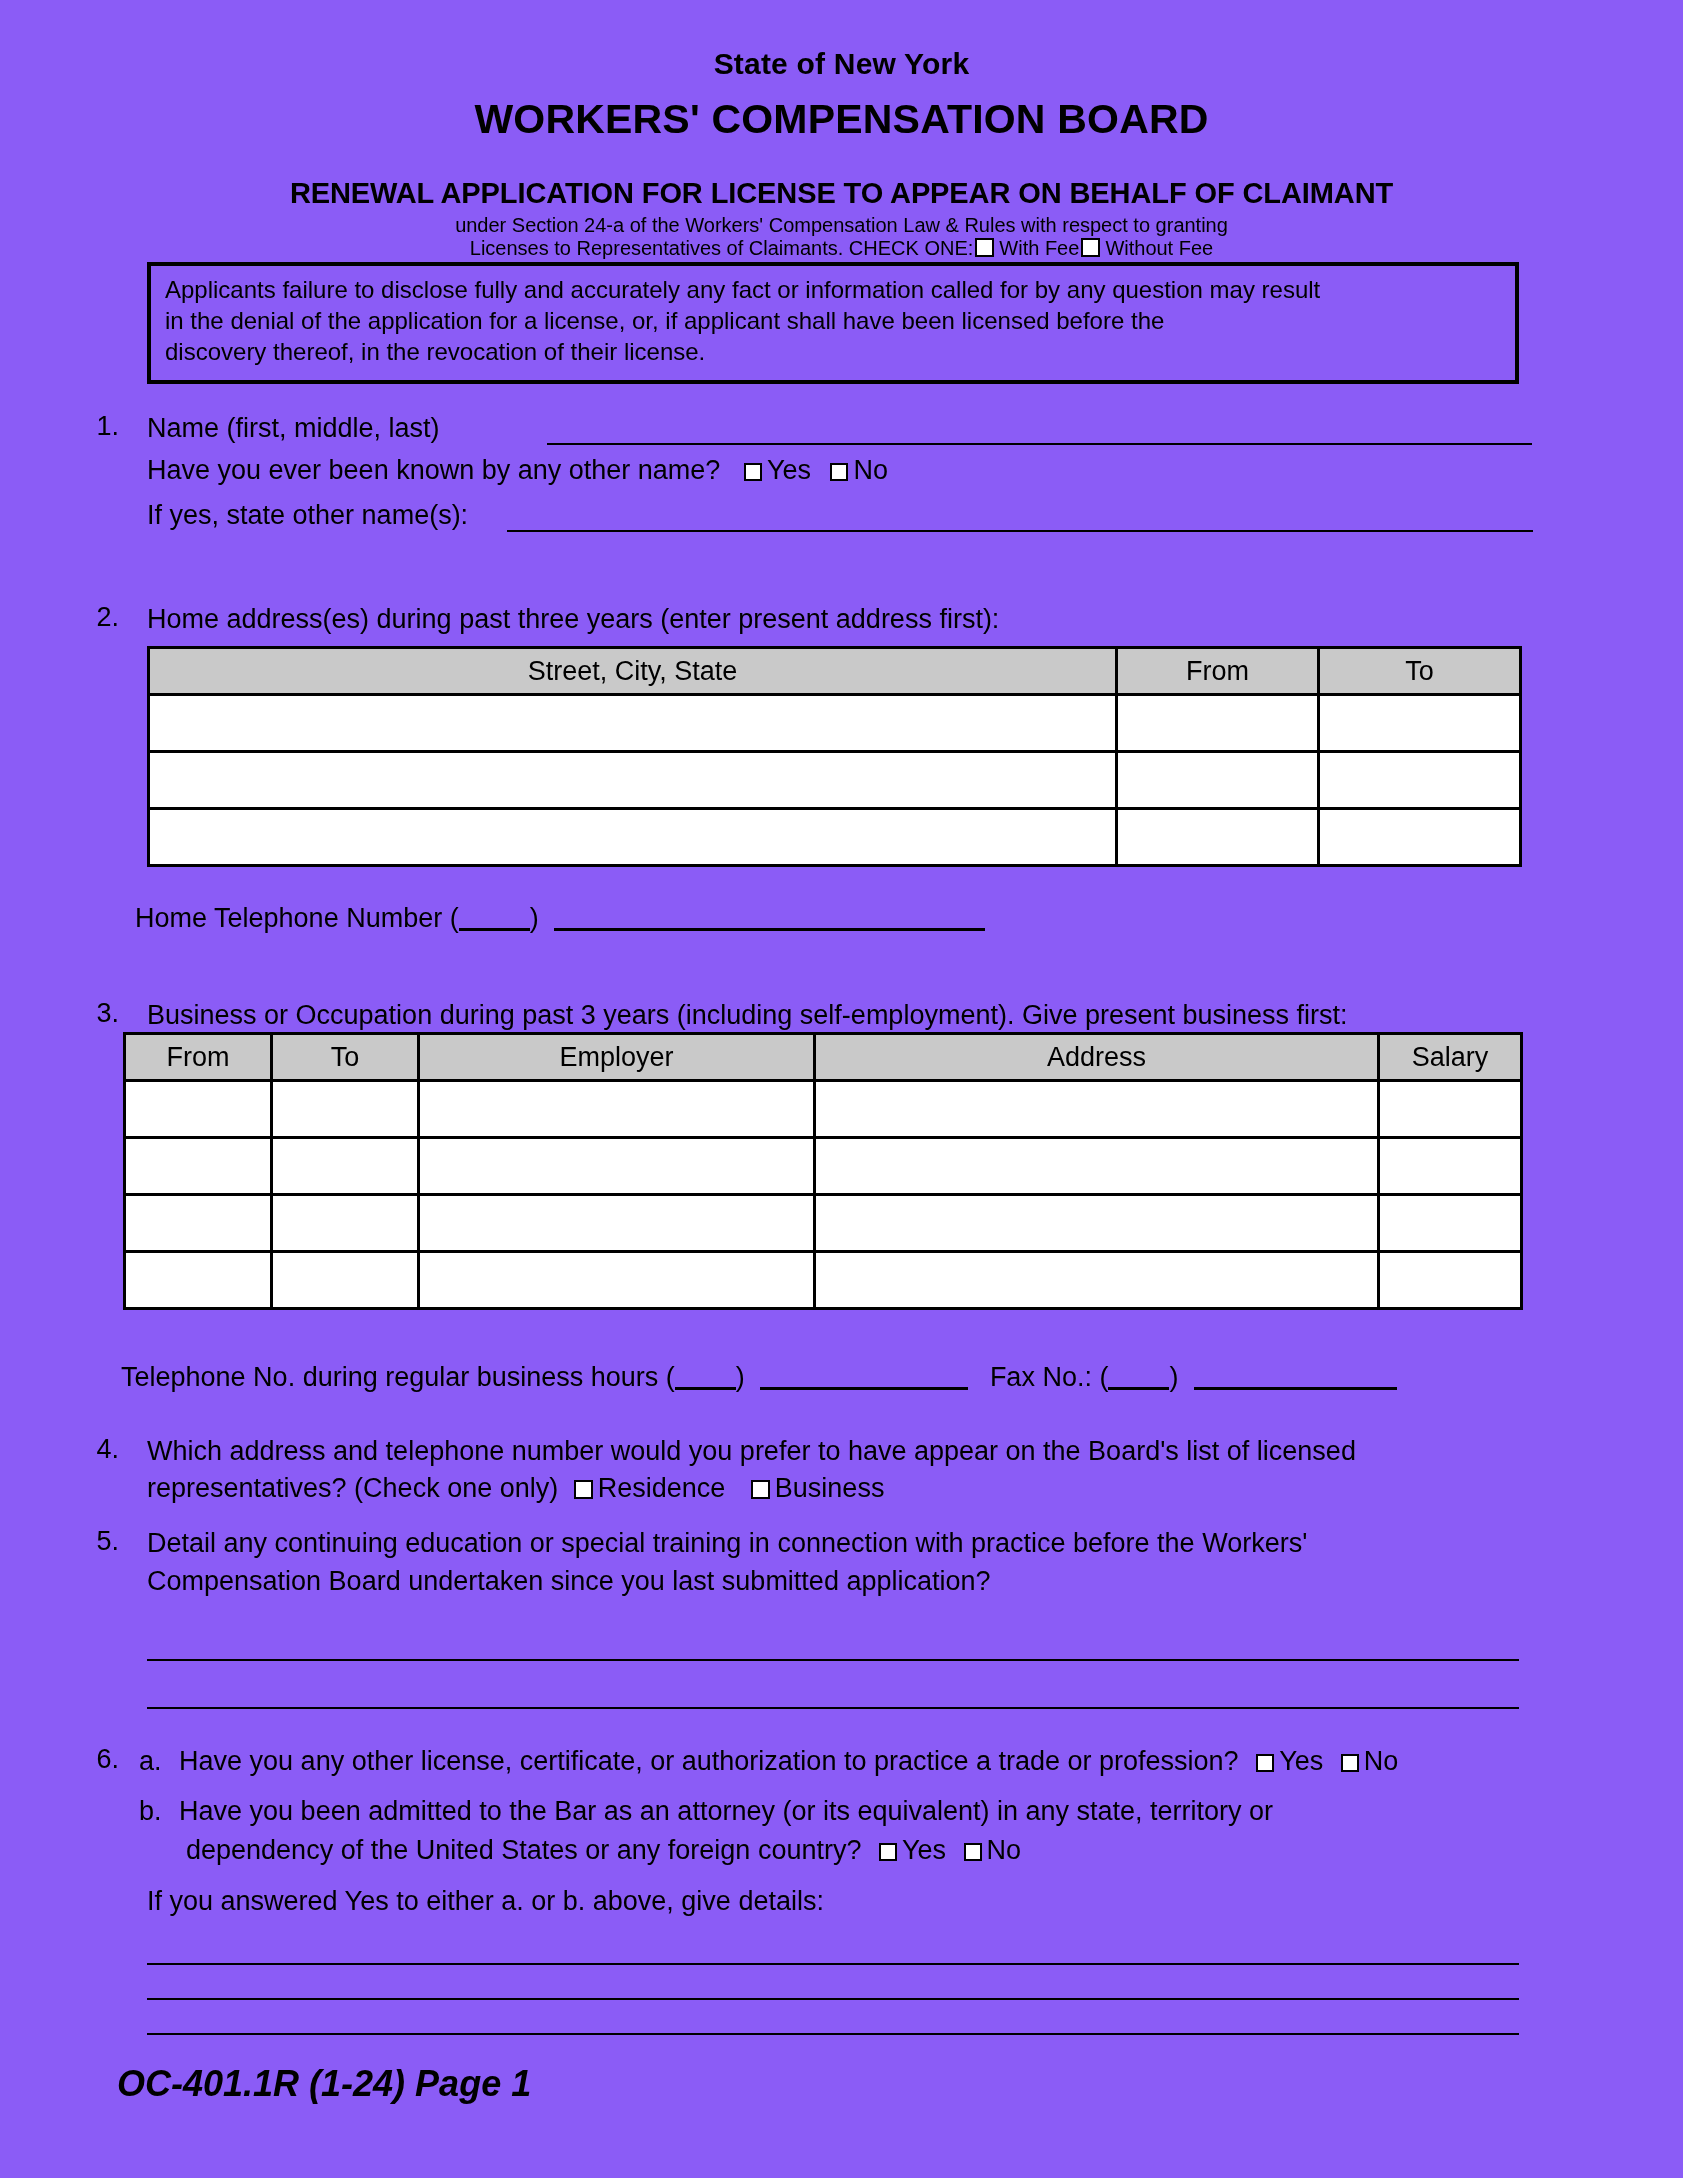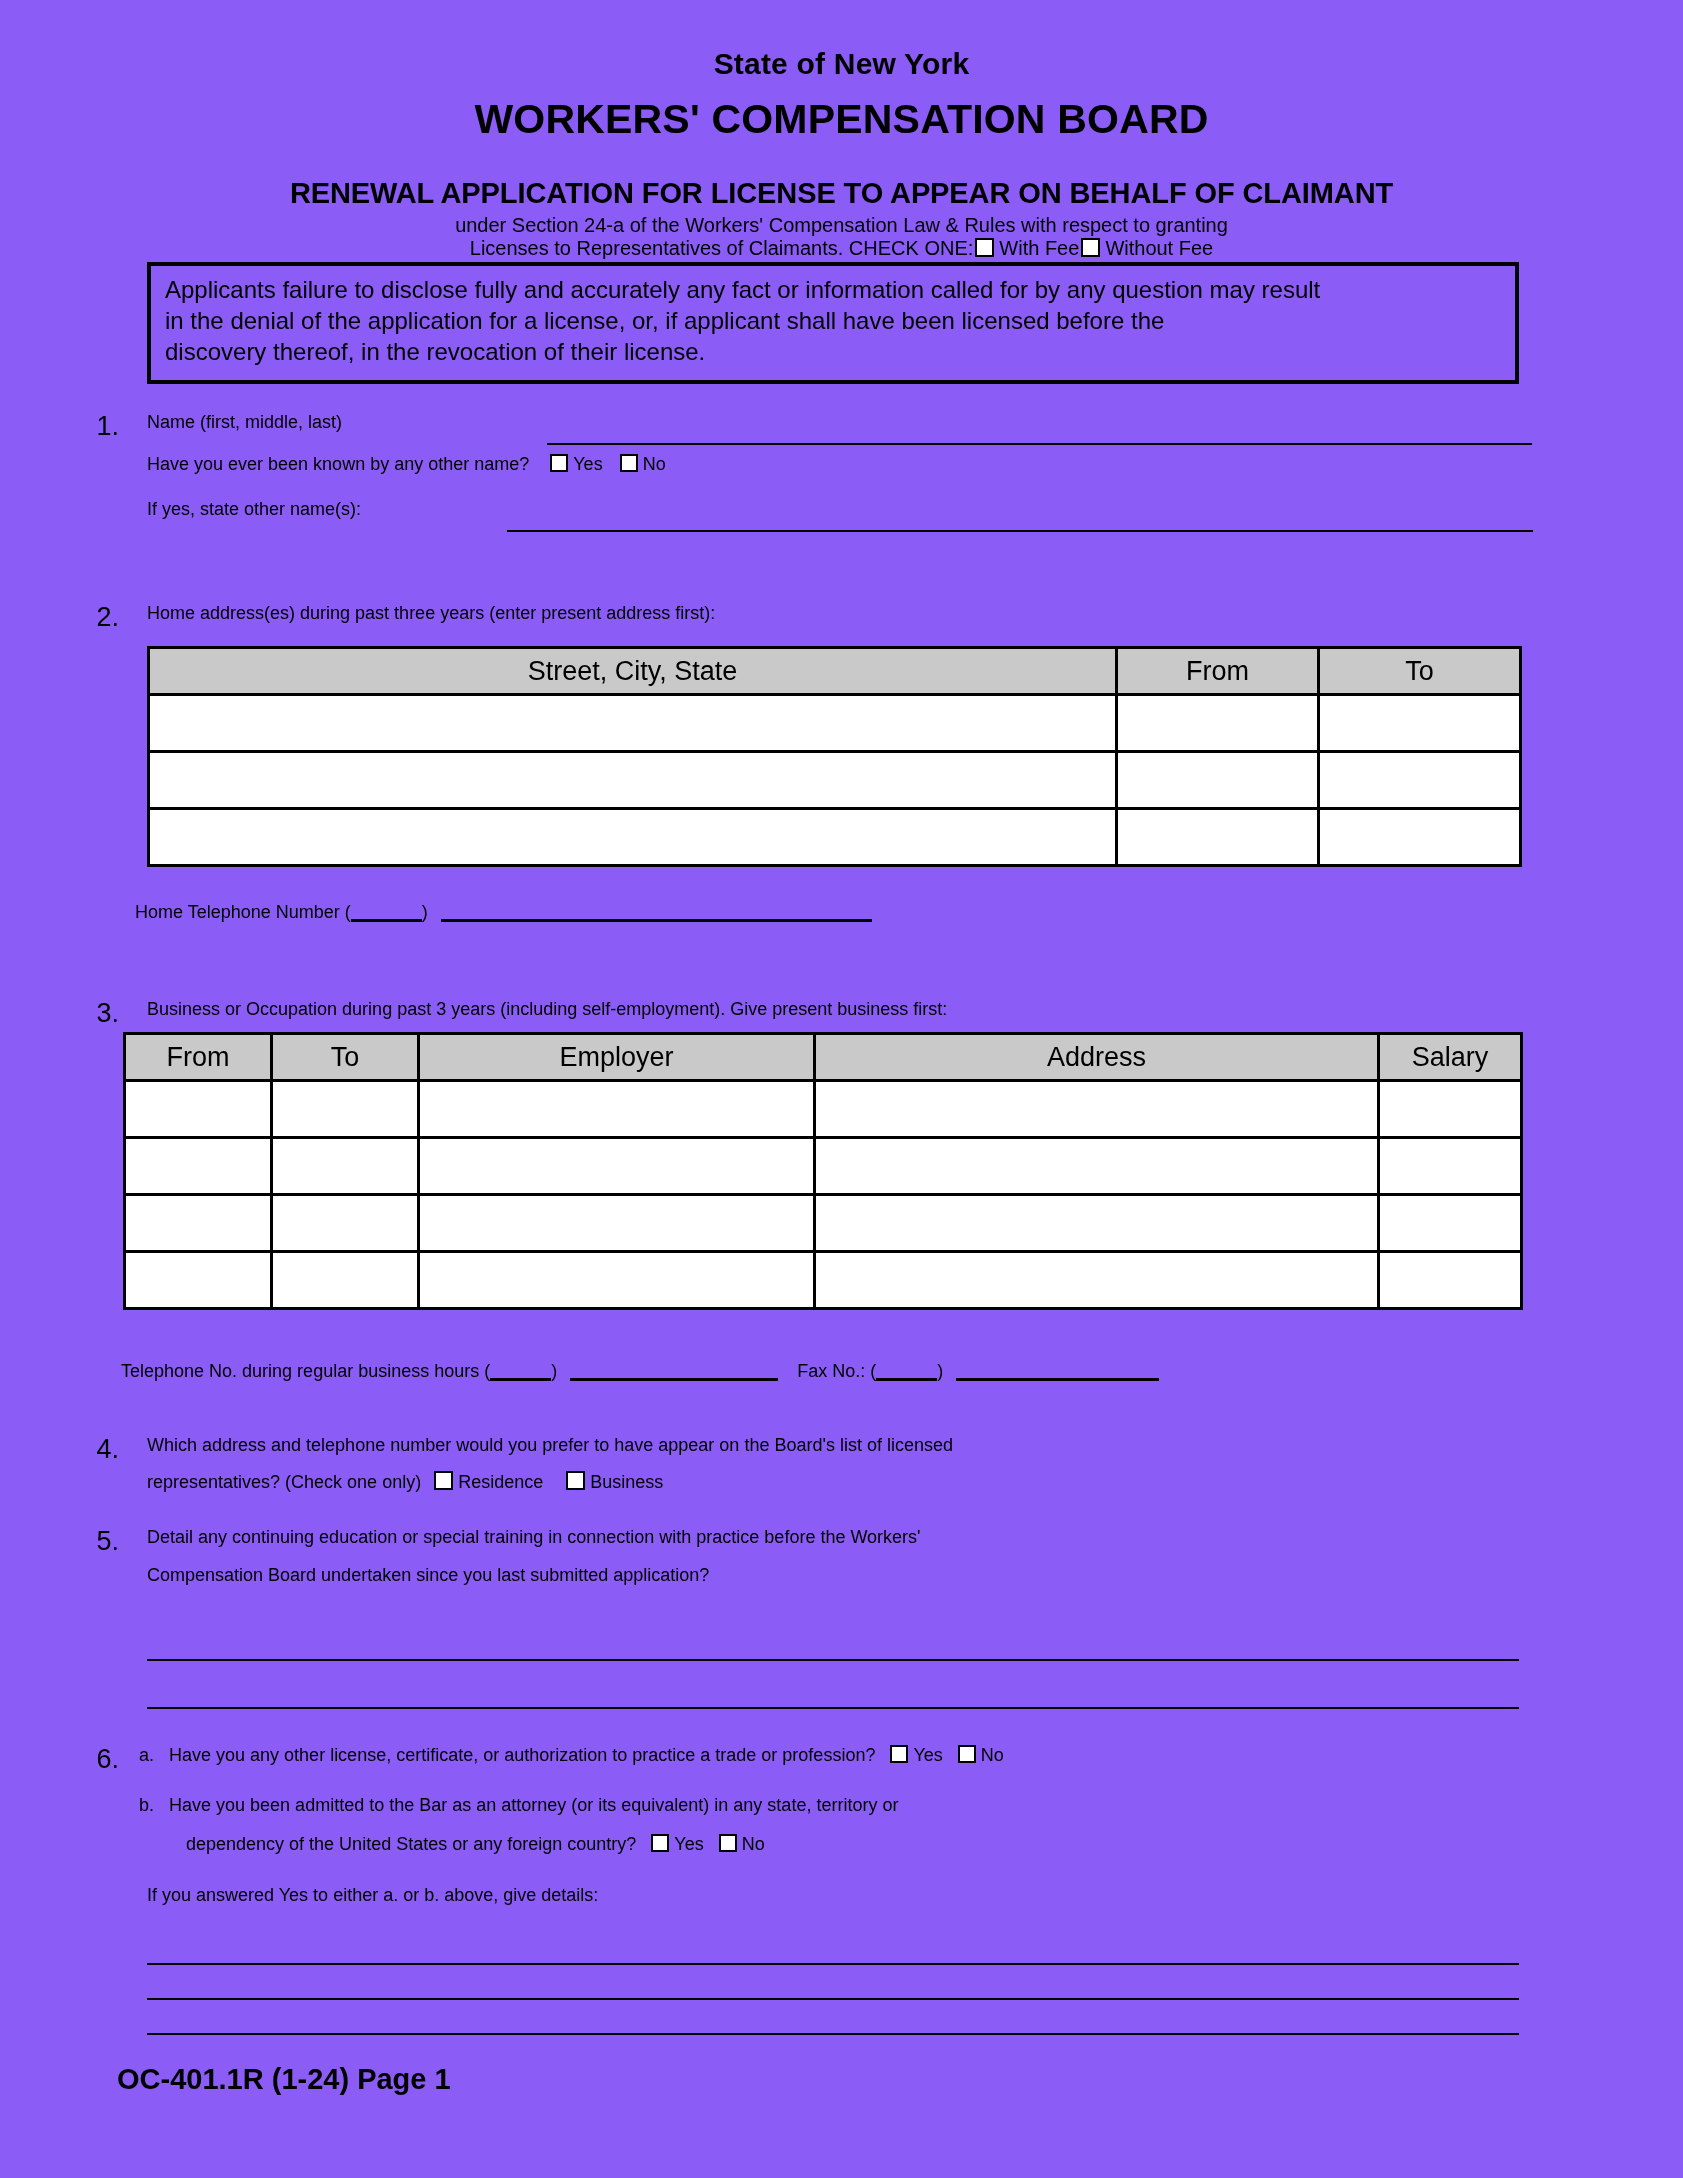--- a/index.html
+++ b/index.html
@@ -89,21 +89,21 @@
     text-align: left;
   }
 
   .qnum {
     position: absolute;
     font-size: 27px;
     text-align: right;
   }
   .qtxt {
     position: absolute;
-    font-size: 18px;
+    font-size: 27px;
     line-height: 1.33;
     white-space: nowrap;
   }
 
   .rule {
     position: absolute;
     border-bottom: 2px solid #000;
     height: 0;
   }
   .rule-thin {
@@ -147,22 +147,23 @@
     display: inline-block;
     border-bottom: 3px solid #000;
     width: 71px;
     vertical-align: -4px;
   }
 
   .footer {
     position: absolute;
     left: 117px;
     top: 2063px;
-    font-size: 29px;
+    font-size: 36px;
     font-weight: bold;
+    font-style: italic;
   }
 </style>
 </head>
 <body>
 
 <div class="page">
 
   <div class="hdr hdr-state">State of New York</div>
   <div class="hdr hdr-board">WORKERS' COMPENSATION BOARD</div>
   <div class="hdr hdr-title">RENEWAL APPLICATION FOR LICENSE TO APPEAR ON BEHALF OF CLAIMANT</div>

